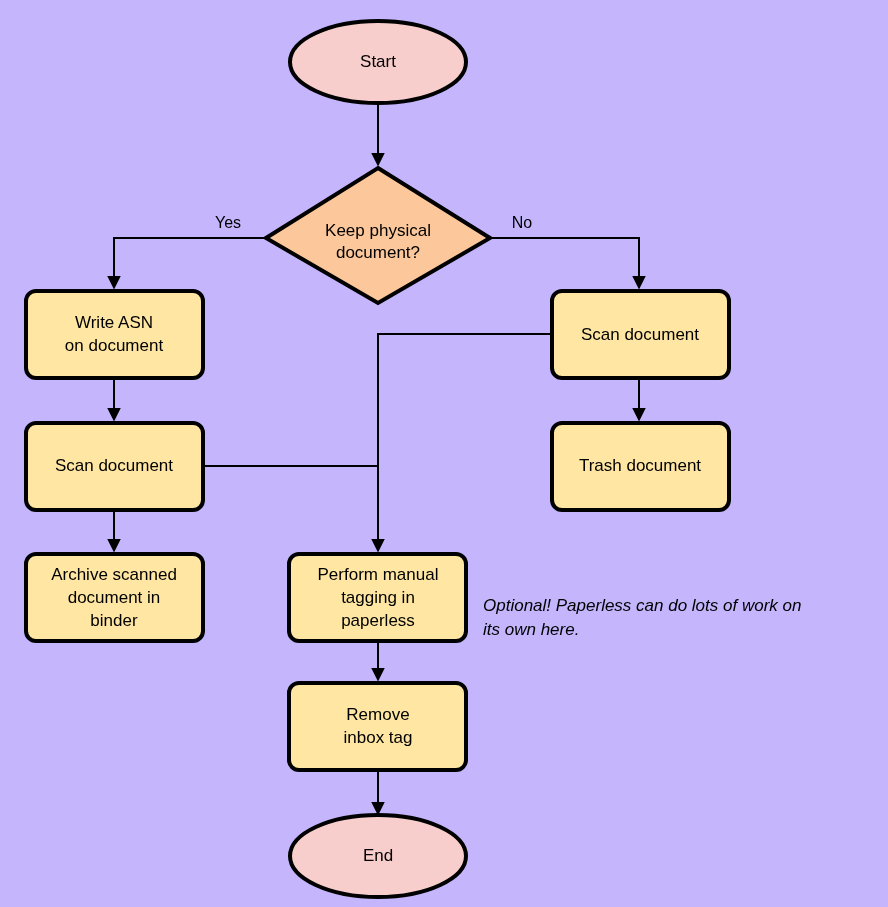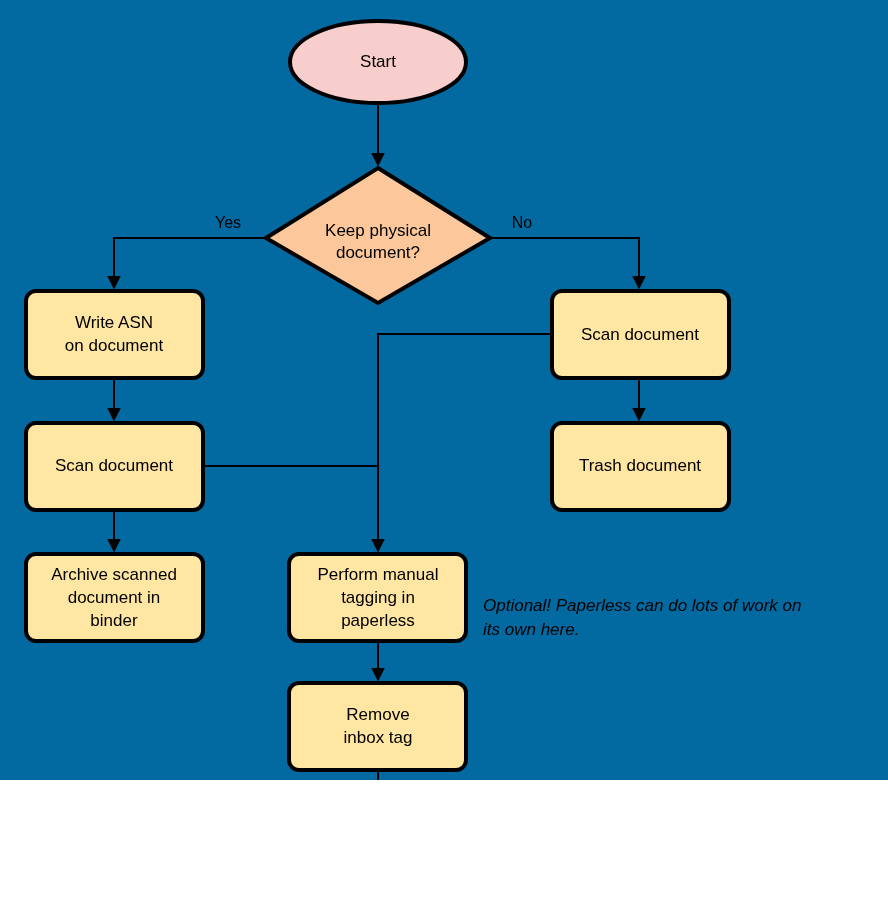--- a/index.html
+++ b/index.html
@@ -7,22 +7,22 @@
     margin: 0;
     padding: 0;
     background: #ffffff;
   }
   body {
     font-family: "Liberation Sans", sans-serif;
   }
   #canvas {
     position: relative;
     width: 888px;
-    height: 780px;
-    background: #0369a1;
+    height: 907px;
+    background: #c4b5fd;
     overflow: hidden;
   }
   #flow-svg {
     position: absolute;
     left: 0;
     top: 0;
     width: 888px;
     height: 907px;
   }
   .node-label {

